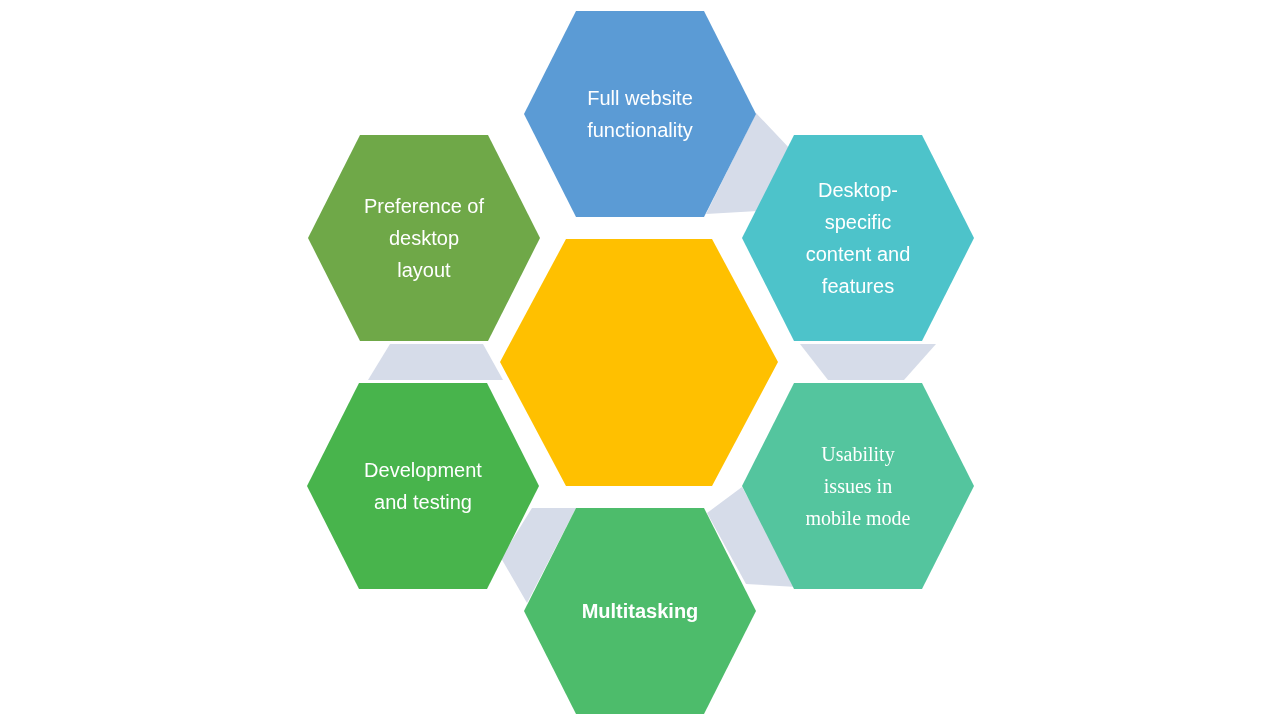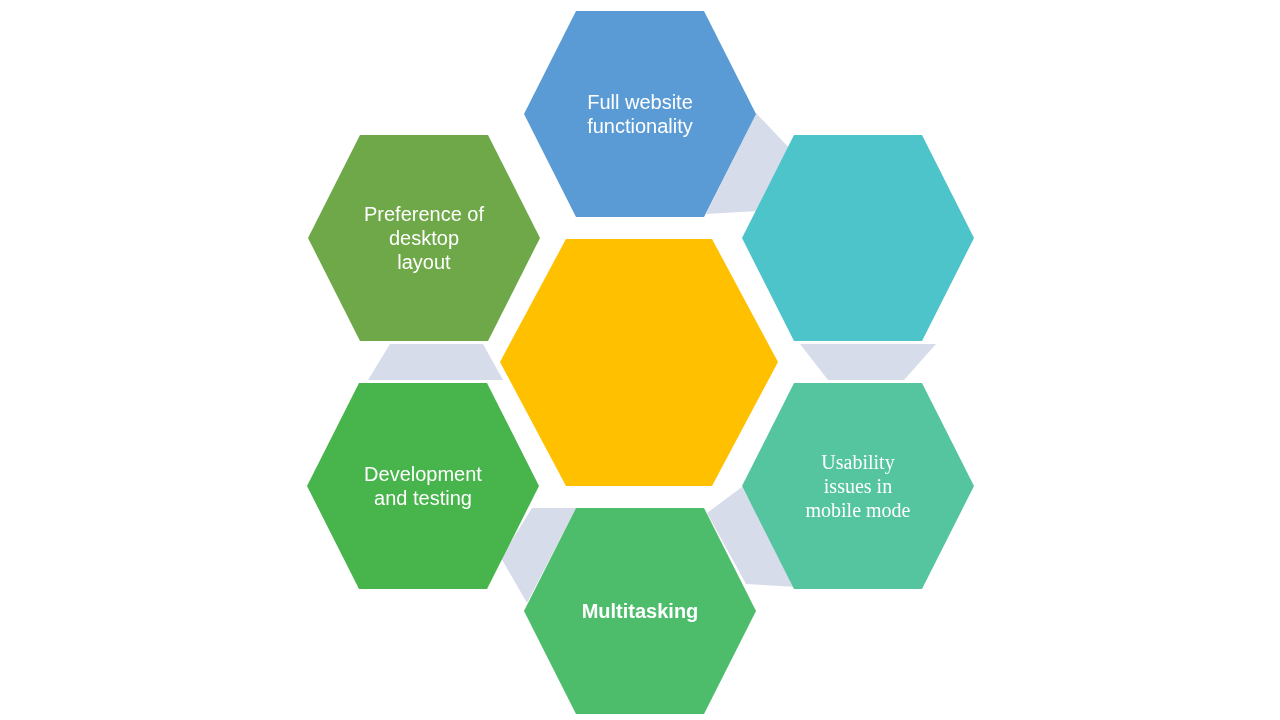--- a/index.html
+++ b/index.html
@@ -23,21 +23,21 @@
     height: 720px;
   }
   .hex-label {
     position: absolute;
     display: flex;
     align-items: center;
     justify-content: center;
     text-align: center;
     color: #ffffff;
     font-size: 20px;
-    line-height: 24px;
+    line-height: 32px;
     white-space: pre-line;
     pointer-events: none;
   }
 </style>
 </head>
 <body>
 
 <div id="stage">
 
   <svg id="diagram-svg" viewBox="0 0 1280 720">
@@ -54,20 +54,24 @@
     <polygon points="576,508 704,508 756,611 704,714 576,714 524,611" fill="#4DBC6B"></polygon>
     <polygon points="359,383 487,383 539,486 487,589 359,589 307,486" fill="#48B44C"></polygon>
     <polygon points="360,135 488,135 540,238 488,341 360,341 308,238" fill="#6FA848"></polygon>
 
     <polygon points="566,239 712,239 778,362 712,486 566,486 500,362" fill="#FFC000"></polygon>
   </svg>
 
   <div class="hex-label" style="left:540px; top:54px;  width:200px; height:120px;">Full website
 functionality</div>
 
+  <div class="hex-label" style="left:758px; top:168px; width:200px; height:140px;">Desktop-
+specific
+content and
+features</div>
 
   <div class="hex-label" style="left:758px; top:426px; width:200px; height:120px;font-family:Liberation Serif, serif;">Usability
 issues in
 mobile mode</div>
 
   <div class="hex-label" style="left:540px; top:551px; width:200px; height:120px;font-weight:bold;">Multitasking</div>
 
   <div class="hex-label" style="left:323px; top:426px; width:200px; height:120px;">Development
 and testing</div>
 

